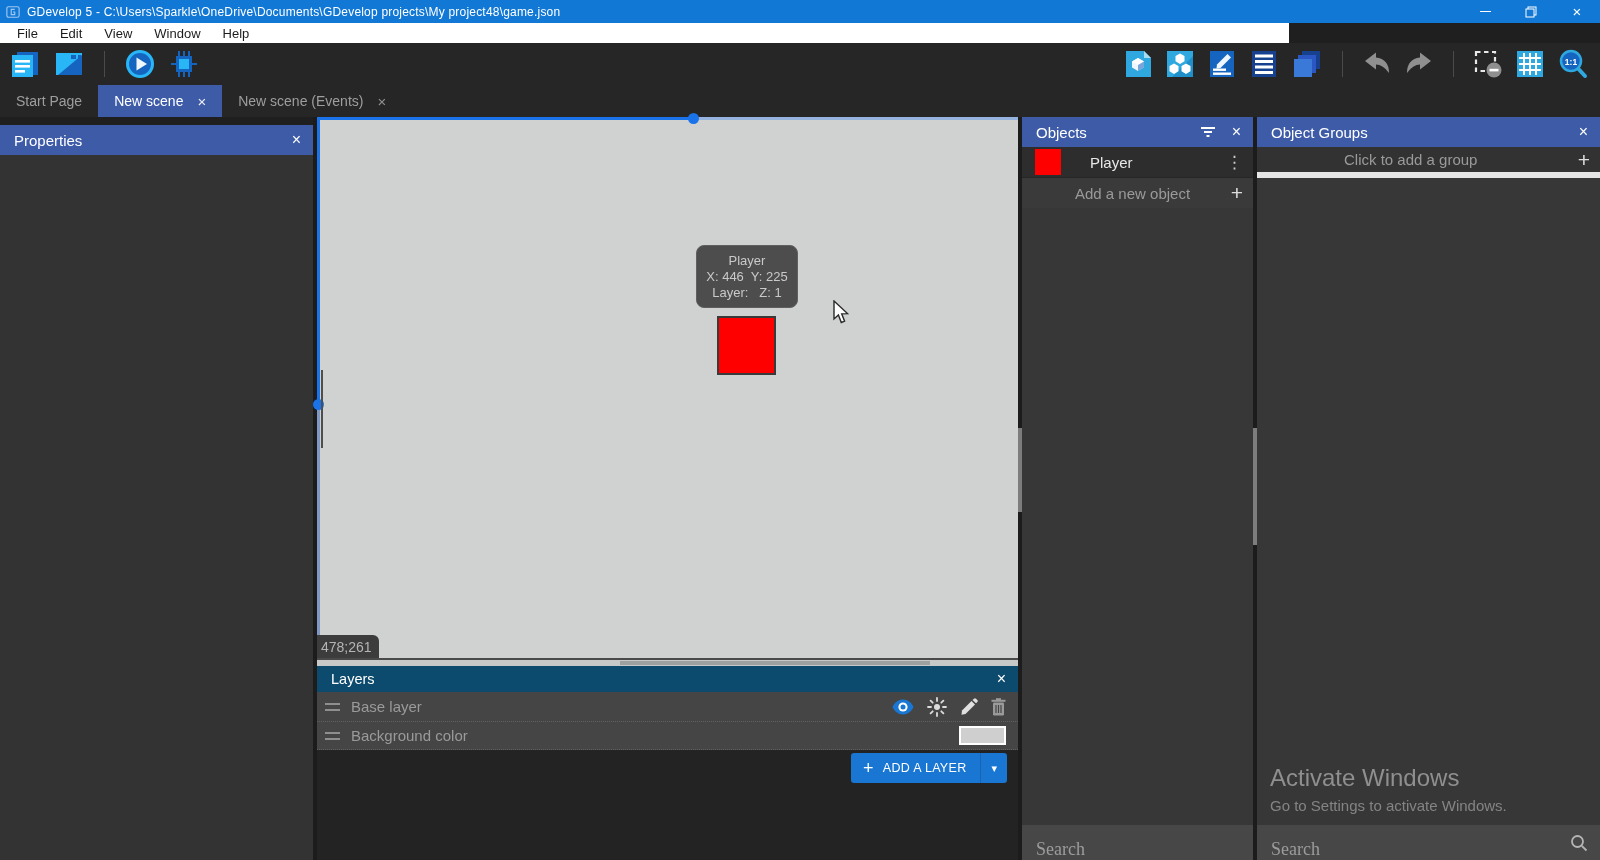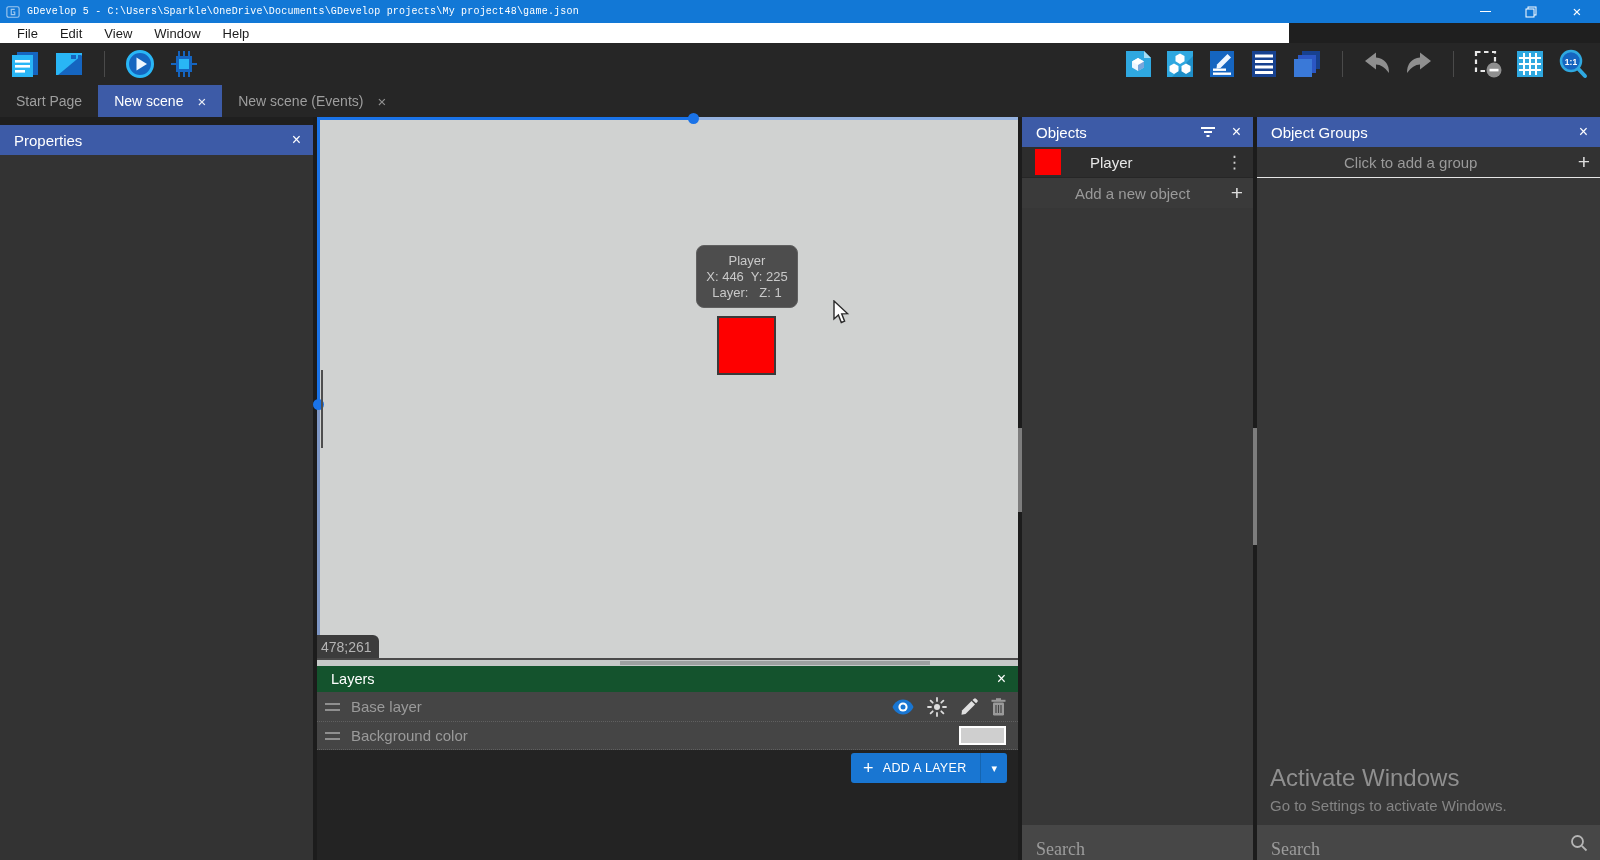--- a/index.html
+++ b/index.html
@@ -5,21 +5,21 @@
   * { margin:0; padding:0; box-sizing:border-box; }
   html,body { width:1600px; height:860px; overflow:hidden; background:#1f1f1f;
               font-family:"Liberation Sans", sans-serif; }
   .app { position:relative; width:1600px; height:860px; }
   .abs { position:absolute; }
 
   
   .titlebar { left:0; top:0; width:1600px; height:23px; background:#1278d6;
               display:flex; align-items:center; color:#fff; }
   .tb-logo { width:14px; height:14px; margin:0 7px 0 6px; opacity:.75; }
-  .tb-title { font-size:10px; letter-spacing:.2px;font-family:Liberation Mono, monospace; }
+  .tb-title { font-size:12px; letter-spacing:.2px; }
   .tb-controls { margin-left:auto; display:flex; height:100%; }
   .tb-btn { width:46px; height:100%; display:flex; align-items:center; justify-content:center; }
   .min-glyph { width:11px; height:1px; background:#fff; }
   .close-glyph { font-size:15px; line-height:1; }
 
   
   .menubar { left:0; top:23px; width:1289px; height:20px; background:#ffffff;
              display:flex; align-items:center; padding-left:8px; gap:4px; }
   .menu-item { font-size:13px; color:#1b1b1b; padding:0 9px; height:100%;
                display:flex; align-items:center; }
@@ -75,21 +75,21 @@
   .coords { position:absolute; left:0; top:518px; width:62px; height:23px; background:#3c3c3c;
             color:#b5b5b5; font-size:14px; display:flex; align-items:center; padding-left:4px;
             border-top-right-radius:6px; }
   .cursor { position:absolute; left:516px; top:183px; }
   .canvas-edge { position:absolute; left:0; top:541px; width:701px; height:2px; background:#4a4a4a; }
   .hscroll { position:absolute; left:0; top:543px; width:701px; height:6px; background:#c6c9c8; }
   .hthumb { position:absolute; left:303px; top:1px; width:310px; height:4px; background:#9da1a0; }
 
   
   .layers { position:absolute; left:0; top:549px; width:701px; height:194px; background:#232323; }
-  .layers-header { position:absolute; left:0; right:0; top:0; height:26px; background:#14532d;
+  .layers-header { position:absolute; left:0; right:0; top:0; height:26px; background:#0c4a6e;
                    display:flex; align-items:center; color:#fff; font-size:14.5px; padding:0 12px 0 14px; }
   .layer-row { position:absolute; left:0; width:701px; background:#454545; display:flex;
                align-items:center; padding:0 12px 0 8px; border-bottom:1px dotted #606060;
                color:#9a9a9a; font-size:15px; }
   .row-base { top:26px; height:30px; } .row-bg { top:56px; height:28px; }
   .drag-handle { width:15px; height:8px; border-top:2px solid #8f8f8f; border-bottom:2px solid #8f8f8f; margin-right:11px; }
   .layer-icons { margin-left:auto; display:flex; align-items:center; gap:13px; }
   .swatch { margin-left:auto; width:47px; height:19px; background:#cfcfcf; border:2px solid #ffffff; }
   .add-layer-btn { position:absolute; right:11px; top:87px; height:30px; background:#1976d2;
                    border-radius:3px; display:flex; align-items:center; color:#fff; }
@@ -116,21 +116,21 @@
   .searchbar { position:absolute; left:0; bottom:0; height:35px; width:100%; background:#474747;
                display:flex; align-items:center; padding:0 12px 0 14px; }
   .searchbar input { flex:1; background:transparent; border:none; outline:none; color:#cfcfcf;
                      font-size:18px; font-family:Liberation Serif, serif;margin-top:14px; }
   .searchbar input::placeholder { color:#9c9c9c; opacity:1; }
 
   
   .groups { left:1257px; top:0; width:343px; height:743px; background:#373737; }
   .grp-row { position:absolute; left:0; top:30px; width:343px; height:31px; background:#323232;
              display:flex; align-items:center; color:#9a9a9a; font-size:15px;
-             border-bottom:1px solid #e5e5e5; }
+             border-bottom:6px solid #e5e5e5; }
   .grp-add-label { margin-left:87px; }
   .watermark { position:absolute; left:13px; bottom:46px; color:#8d8d8d; }
   .wm1 { font-size:24px; font-weight:300; color:#8f8f8f; }
   .wm2 { font-size:15px; margin-top:5px; color:#848484; }
 </style>
 </head>
 <body>
 
 <div class="app">
 

